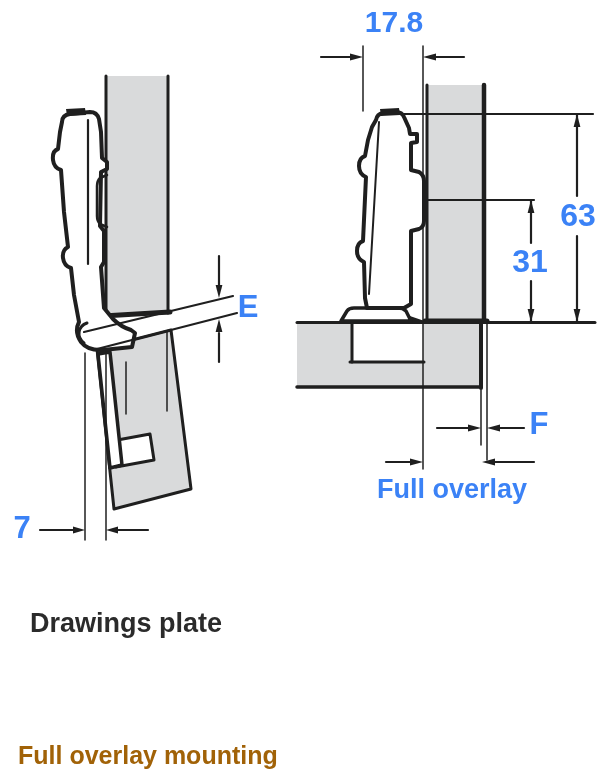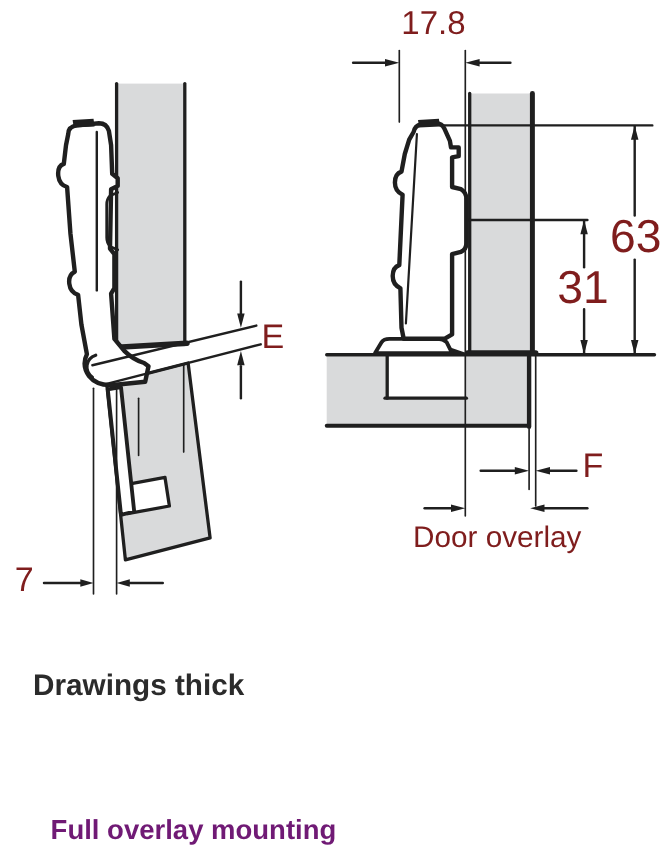--- a/index.html
+++ b/index.html
@@ -1,25 +1,25 @@
 <!DOCTYPE html>
 <html><head>
 <meta charset="utf-8">
 <style>
   html,body{margin:0;padding:0;background:#ffffff;}
   #stage{position:relative;width:601px;height:784px;background:#ffffff;overflow:hidden;
          font-family:"Liberation Sans","DejaVu Sans",sans-serif;}
   #lineart{position:absolute;left:0;top:0;}
-  .dim-label{position:absolute;transform:translate(-50%,-50%);font-weight:normal;color:#7f1d1d;
+  .dim-label{position:absolute;transform:translate(-50%,-50%);font-weight:bold;color:#3b82f6;
              white-space:nowrap;line-height:1;text-align:center;}
-  .fs30{font-size:30px;} .fs31{font-size:31px;} .fs32{font-size:42px;} .fs27{font-size:27px;}
+  .fs30{font-size:30px;} .fs31{font-size:31px;} .fs32{font-size:32px;} .fs27{font-size:27px;}
   #caption{position:absolute;left:30px;top:604px;font-weight:bold;color:#2b2b2b;
            font-size:27px;line-height:39px;white-space:nowrap;}
-  #footer{position:absolute;left:18px;top:741px;font-weight:bold;color:#701a75;
-          font-size:25px;white-space:nowrap;margin-left:28px;}
+  #footer{position:absolute;left:18px;top:741px;font-weight:bold;color:#a16207;
+          font-size:25px;white-space:nowrap;}
 </style>
 </head>
 <body>
 
 <div id="stage">
 
   <svg id="lineart" width="601" height="784" viewBox="0 0 601 784">
 
     <g stroke-linecap="round" stroke-linejoin="round">
 
@@ -126,21 +126,21 @@
   <div class="dim-label fs32" style="left:578px;top:215px;">63</div>
 
   <div class="dim-label fs32" style="left:530px;top:261px;">31</div>
 
   <div class="dim-label fs31" style="left:248px;top:306px;">E</div>
 
   <div class="dim-label fs31" style="left:539px;top:423px;">F</div>
 
   <div class="dim-label fs31" style="left:22px;top:527px;">7</div>
 
-  <div class="dim-label fs27" style="left:452px;top:489px;">Door overlay</div>
+  <div class="dim-label fs27" style="left:452px;top:489px;">Full overlay</div>
 
   <div id="caption">
-    <div>Drawings thick</div>
+    <div>Drawings plate</div>
   </div>
 
   <div id="footer">Full overlay mounting</div>
 
 </div>
 
 </body></html>

